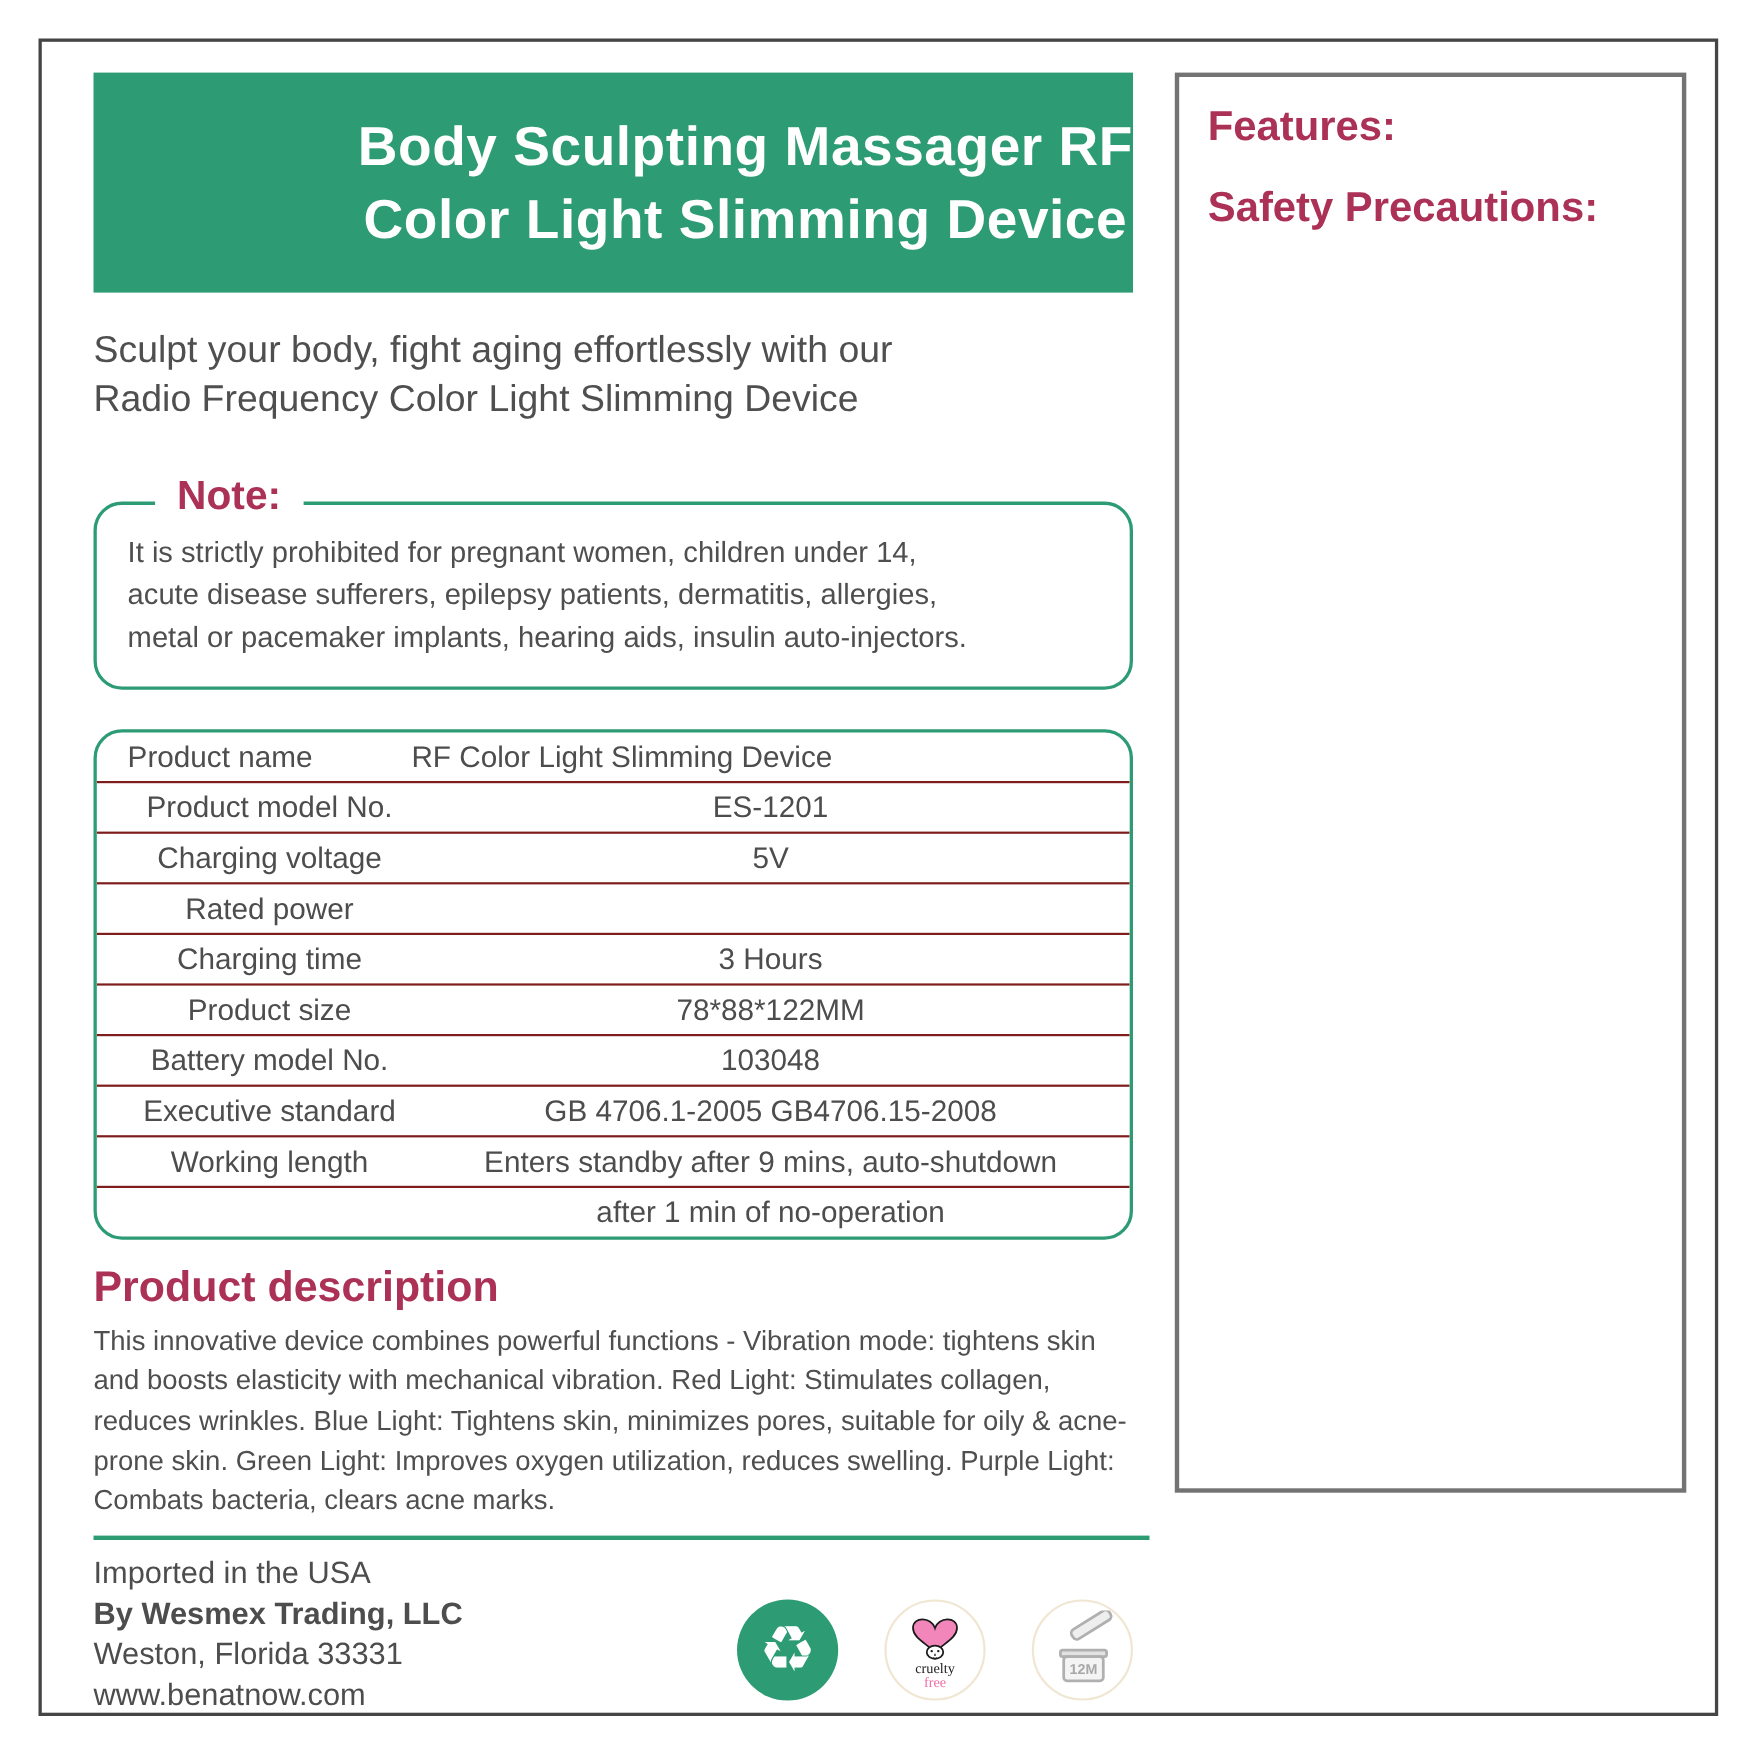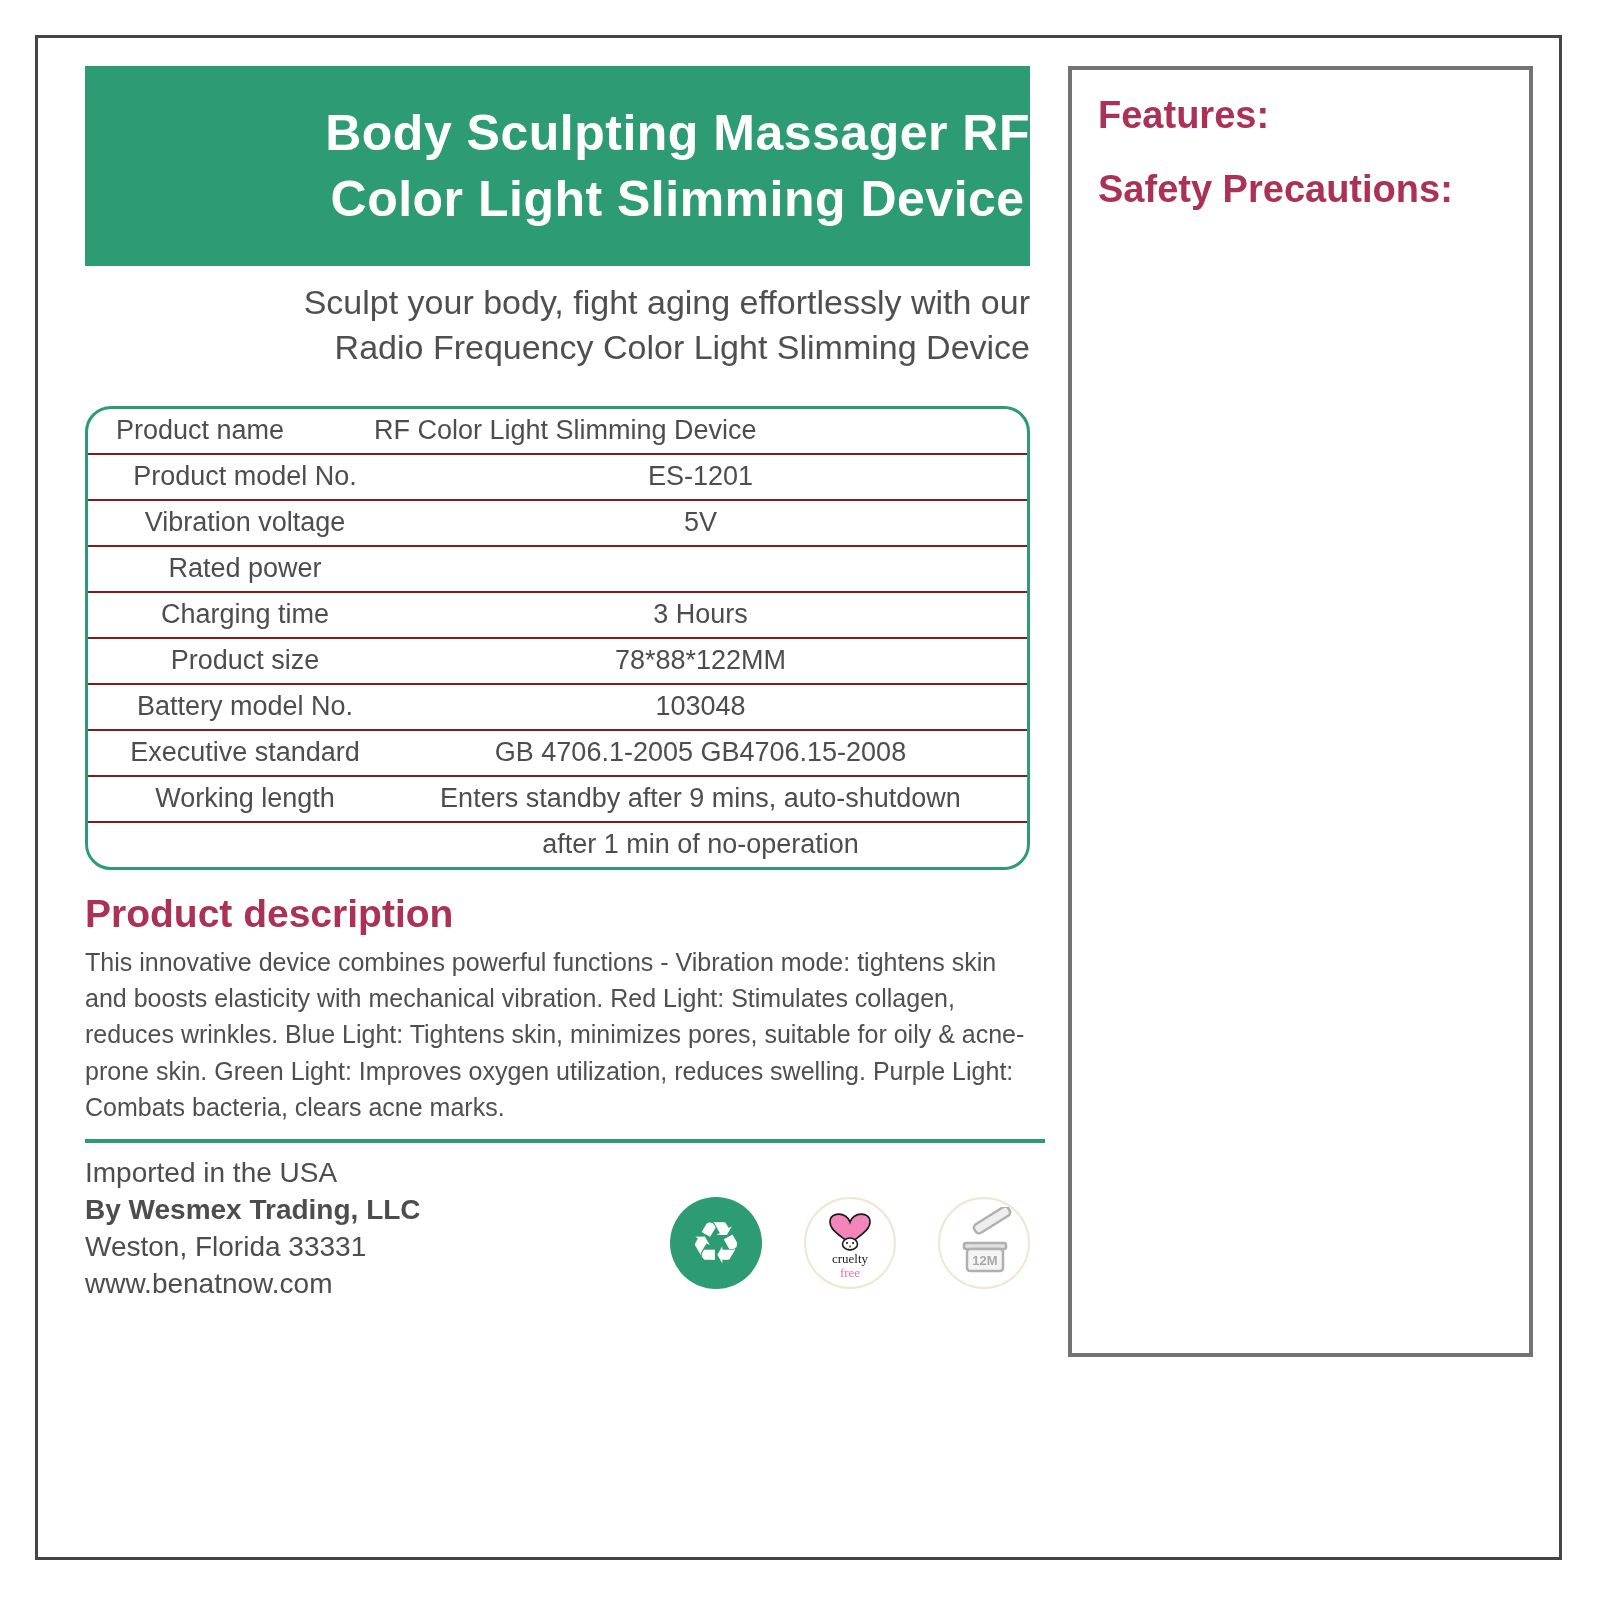--- a/index.html
+++ b/index.html
@@ -15,21 +15,21 @@
   .left-col{position:absolute;left:85px;top:66px;width:945px;}
   .header-block{
     width:945px;height:200px;background:#2d9c75;
     display:flex;align-items:center;justify-content:flex-end;
   }
   .header-block h1{
     margin:0;color:#ffffff;font-size:50px;font-weight:800;letter-spacing:.5px;
     text-align:center;line-height:1.32;white-space:pre-line;
   }
   .subtitle{
-    margin:14px 0 0 0;text-align:right;font-size:34px;line-height:1.32;
+    margin:30px 0 0 0;text-align:left;font-size:34px;line-height:1.32;
     color:#4f4f4f;white-space:pre-line;
   }
   .note{position:relative;margin-top:70px;}
   .note-label{
     position:absolute;top:-26px;left:56px;background:#ffffff;padding:0 20px;
     color:#ac3156;font-weight:800;font-size:37px;
   }
   .note-box{
     border:3px solid #2d9c75;border-radius:26px;padding:24px 28px 26px 28px;
     box-sizing:border-box;
@@ -85,32 +85,40 @@
 
   <div class="left-col">
     <div class="header-block">
       <h1>Body Sculpting Massager RF
 Color Light Slimming Device</h1>
     </div>
 
     <p class="subtitle">Sculpt your body, fight aging effortlessly with our
 Radio Frequency Color Light Slimming Device</p>
 
+    <section class="note">
+      <span class="note-label">Note:</span>
+      <div class="note-box">
+        <p>It is strictly prohibited for pregnant women, children under 14,
+acute disease sufferers, epilepsy patients, dermatitis, allergies,
+metal or pacemaker implants, hearing aids, insulin auto-injectors.</p>
+      </div>
+    </section>
 
     <div class="spec-table">
         <div class="spec-row">
         <span class="spec-label">Product name</span>
         <span class="spec-value">RF Color Light Slimming Device</span>
       </div>
         <div class="spec-row">
         <span class="spec-label">Product model No.</span>
         <span class="spec-value">ES-1201</span>
       </div>
         <div class="spec-row">
-        <span class="spec-label">Vibration voltage</span>
+        <span class="spec-label">Charging voltage</span>
         <span class="spec-value">5V</span>
       </div>
         <div class="spec-row">
         <span class="spec-label">Rated power</span>
       </div>
         <div class="spec-row">
         <span class="spec-label">Charging time</span>
         <span class="spec-value">3 Hours</span>
       </div>
         <div class="spec-row">

